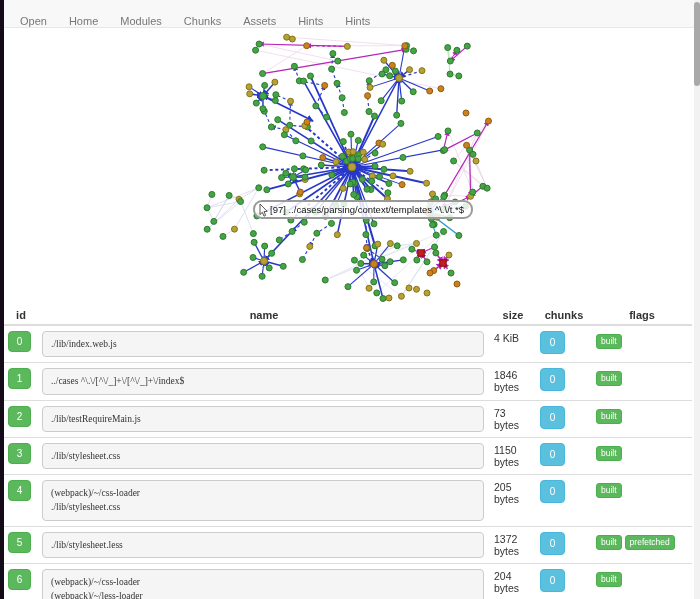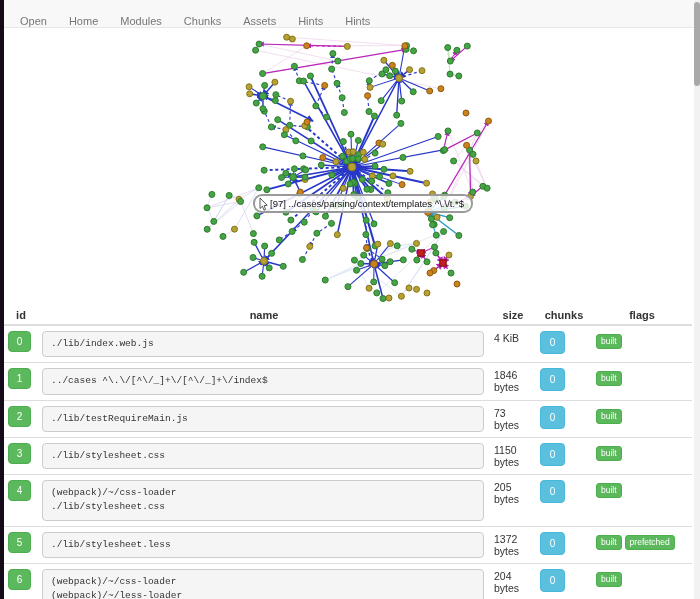--- a/index.html
+++ b/index.html
@@ -4,31 +4,31 @@
 <style>
   html,body{margin:0;padding:0}
   body{width:700px;height:599px;overflow:hidden;background:#fff;
        font-family:"Liberation Sans",sans-serif;position:relative}
   .left-strip{position:absolute;left:0;top:0;width:4px;height:599px;background:#150b18;z-index:8}
   .navbar{margin-left:4px;height:27px;background:#f8f8f8;border-bottom:1px solid #e7e7e7}
   .navbar ul{list-style:none;margin:0;padding:8px 0 0 5px;display:flex}
   .navbar a{display:block;padding:7px 11px;font-size:11px;color:#777;text-decoration:none;cursor:pointer}
   .graph{position:relative;margin-left:4px;width:692px;height:277px}
   #graph-svg{position:absolute;left:0;top:0}
-  .tooltip{position:absolute;left:249px;top:166px;display:flex;align-items:center;
+  .tooltip{position:absolute;left:249px;top:172px;display:flex;align-items:center;
            border:2px solid #9a9a9a;border-radius:9px;background:rgba(255,255,255,.84);
            padding:0 7px 1px 4px;font-size:9.5px;color:#111;white-space:nowrap;height:14px;z-index:4}
   .cursor-icon{margin-right:2px;position:relative;top:1px}
   .table-wrap{margin-left:4px;width:688px}
   table{border-collapse:collapse;width:688px;table-layout:fixed}
   th{font-size:11px;text-align:center;padding:4px 4px 3px;border-bottom:2px solid #ddd;color:#333}
   td{vertical-align:top;padding:2px 4px;font-size:10.5px;color:#333;border-top:1px solid #ddd}
   td.size-cell{padding-top:6px}
   pre.name{margin:3px 2px 3px 0;background:#f5f5f5;border:1px solid #ccc;border-radius:4px;
-           padding:5px 8px;font-family:Liberation Mono, monospace;font-size:9.5px;color:#333;
+           padding:5px 8px;font-family:Liberation Serif, serif;font-size:9.5px;color:#333;
            line-height:1.5;white-space:pre;overflow:hidden}
   .badge-id{display:inline-block;min-width:11px;text-align:center;background:#5cb85c;
             border:1px solid #4cae4c;border-radius:4px;color:#fff;font-size:10px;
             padding:4px 5px;margin-top:3px;cursor:pointer}
   .badge-chunk{display:inline-block;min-width:11px;text-align:center;background:#5bc0de;
             border:1px solid #46b8da;border-radius:4px;color:#fff;font-size:10px;
             padding:5px 6px;margin-top:3px;cursor:pointer}
   .badge-flag{display:inline-block;background:#5cb85c;border:1px solid #4cae4c;border-radius:3px;
             color:#fff;font-size:8.5px;font-weight:normal;padding:1px 4px 2px;margin:6px 3px 0 0}
   .scrollbar{position:absolute;right:0;top:0;width:6px;height:599px;background:#f2f2f2;z-index:9}

